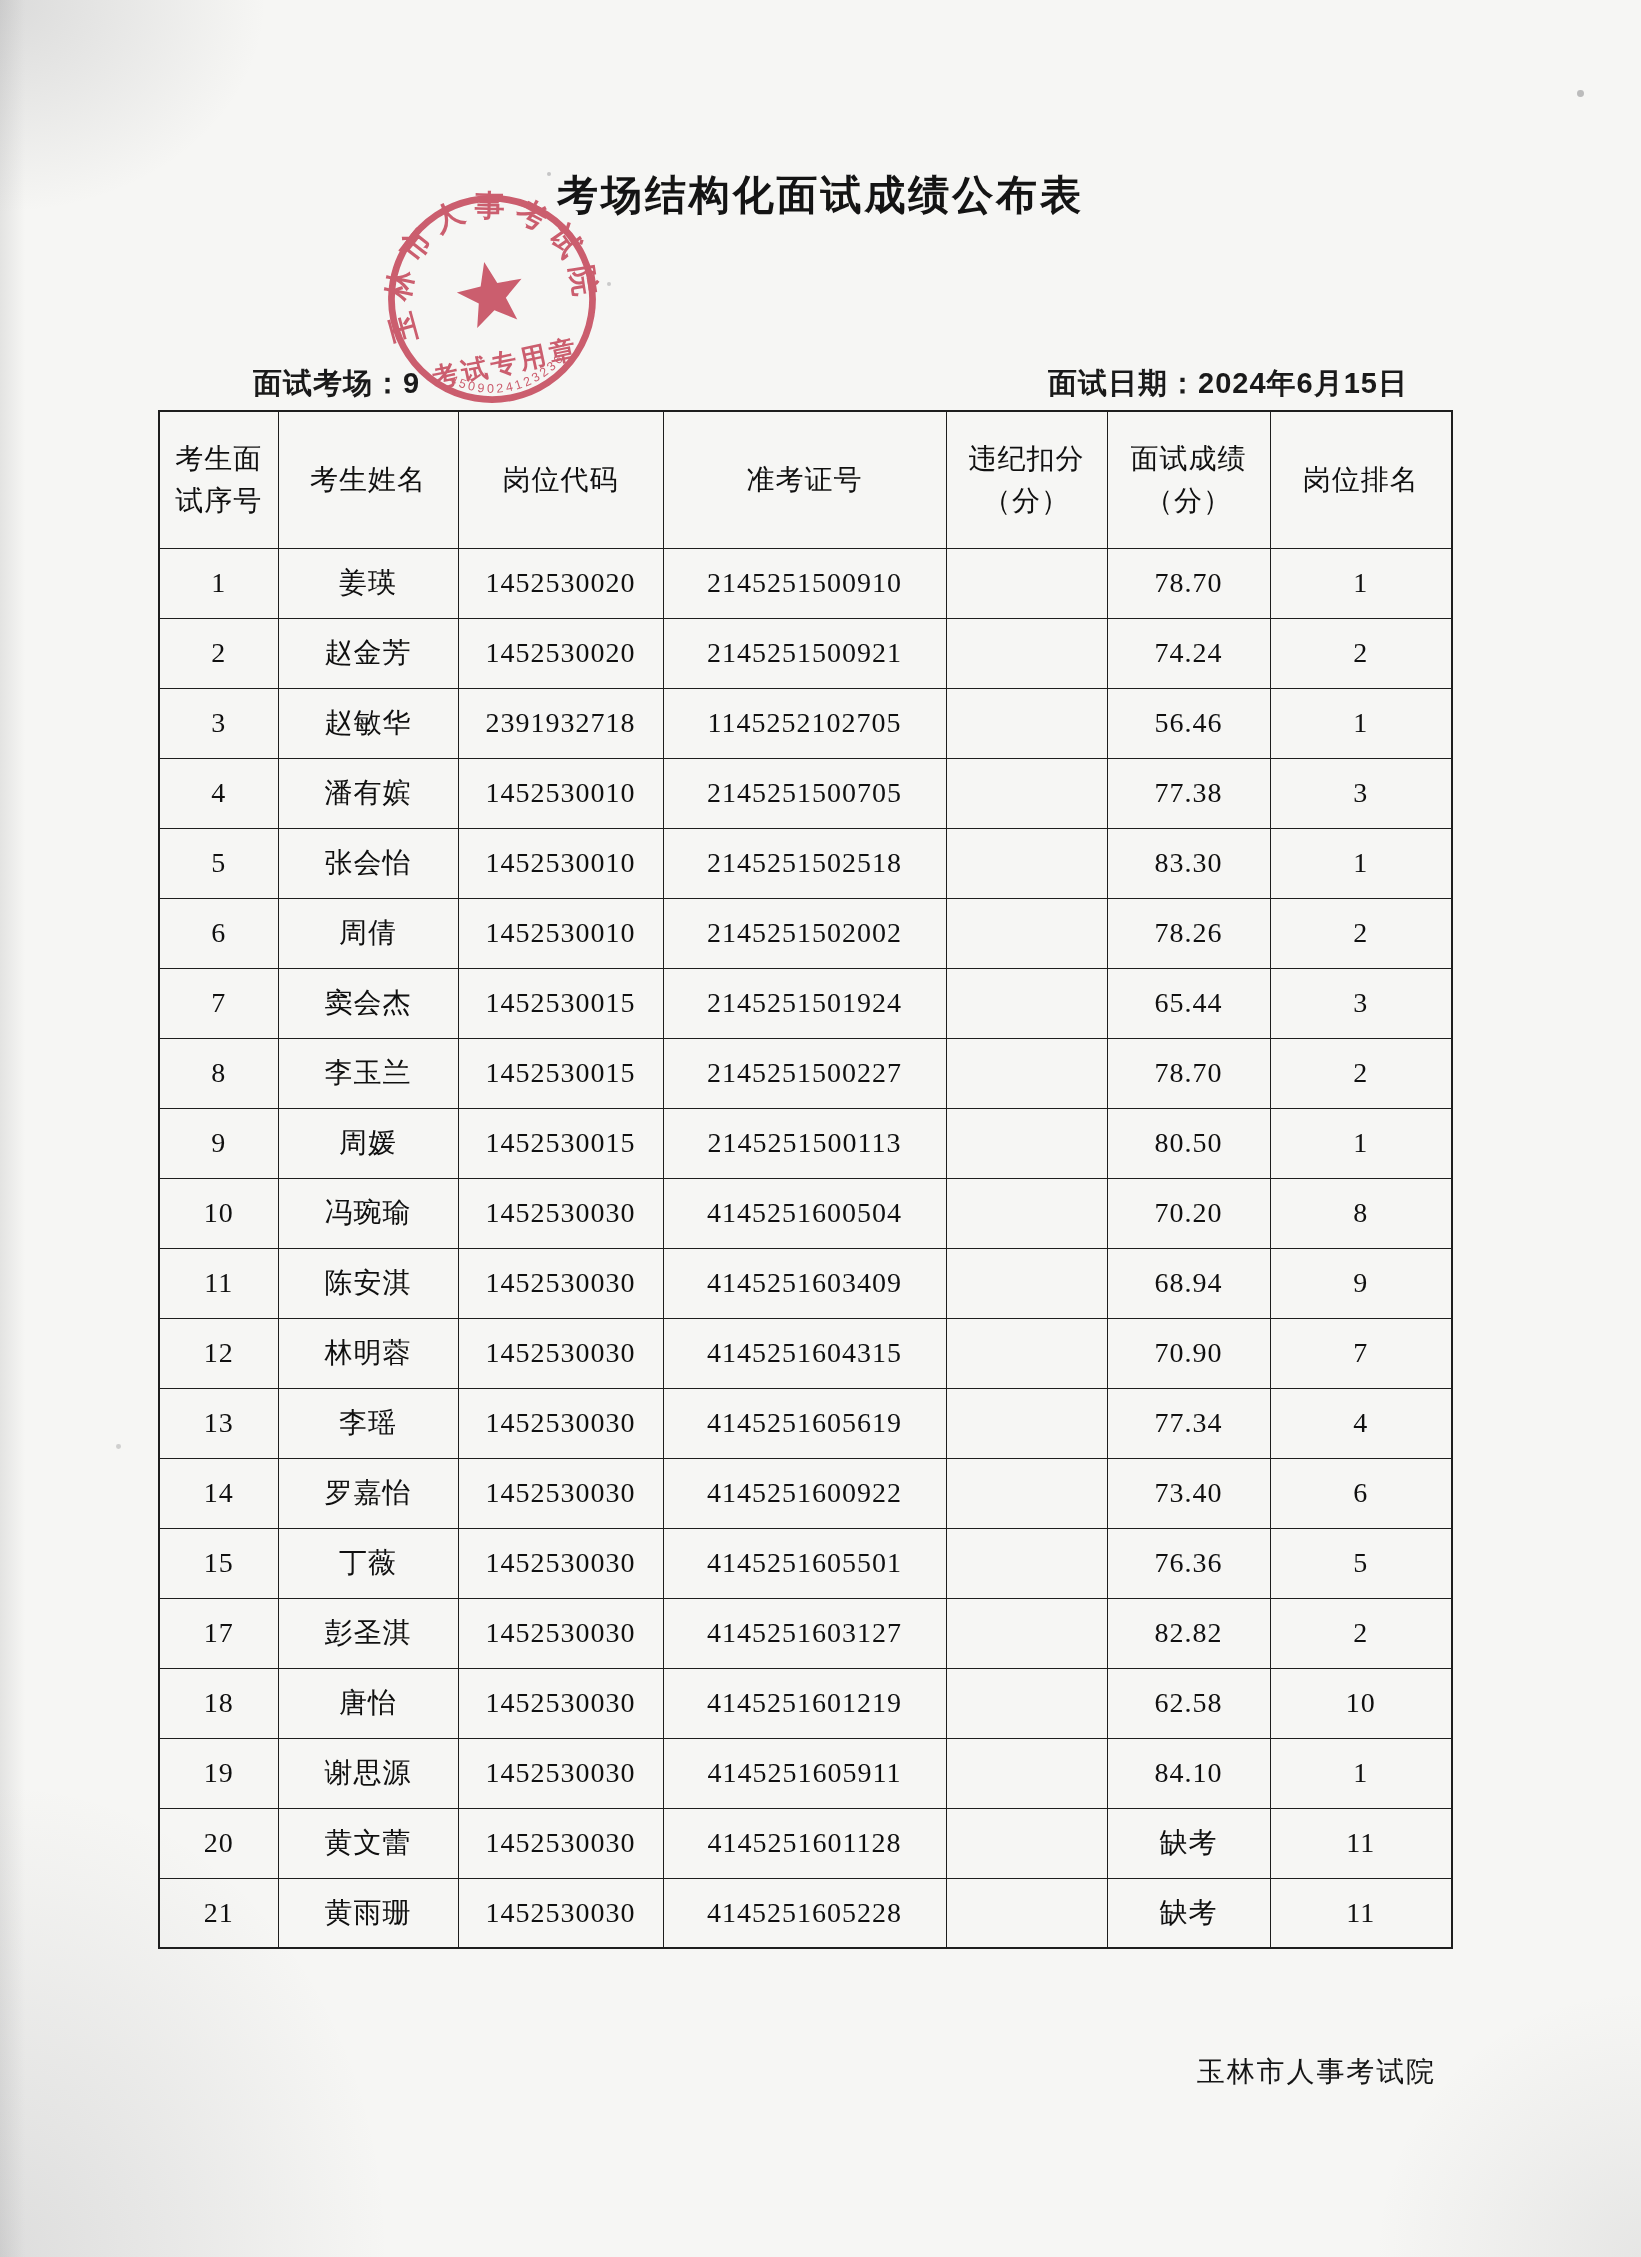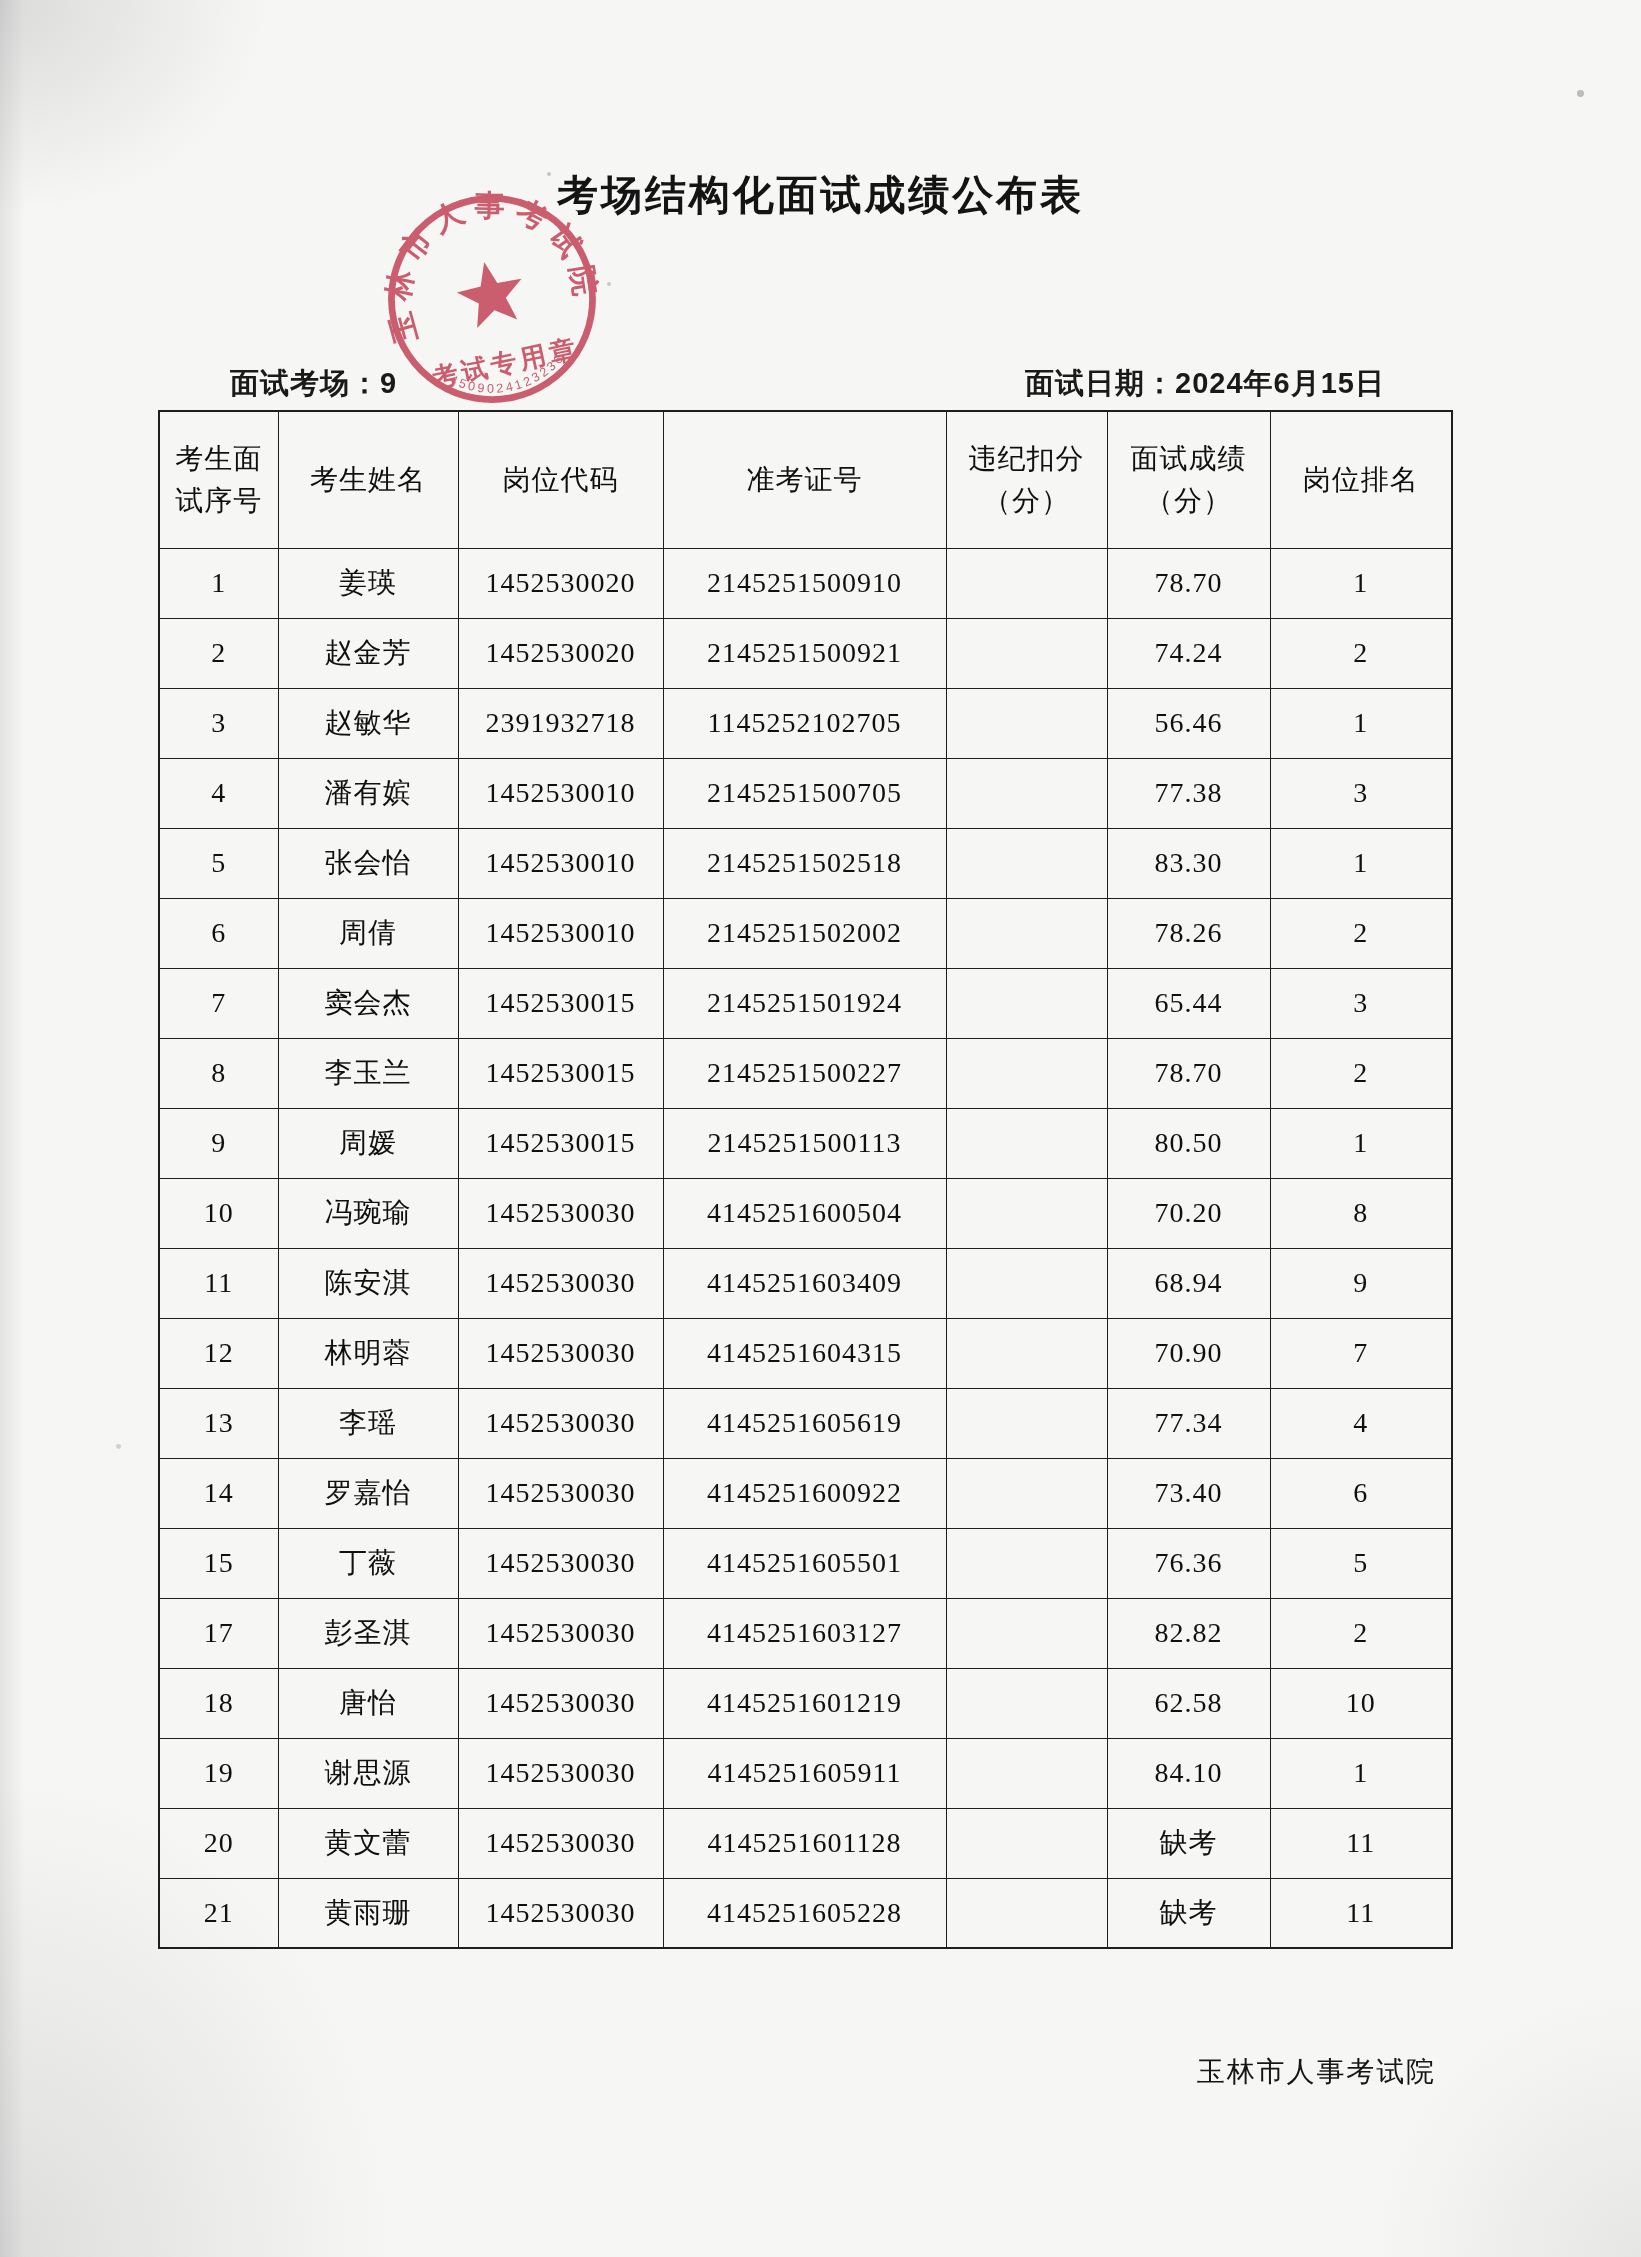--- a/index.html
+++ b/index.html
@@ -25,21 +25,21 @@
   .speck.s4{left:116px;top:1444px;width:4.8px;height:4.8px;opacity:.4;}
 
   .doc-title{
     position:absolute;top:131px;left:0;width:100%;text-align:center;
     font-family:"Liberation Sans","DejaVu Sans",sans-serif;
     font-weight:700;font-size:41px;letter-spacing:2.9px;color:#141414;margin-top:37px;
   }
   .meta{
     position:absolute;top:364px;
     font-family:"Liberation Sans","DejaVu Sans",sans-serif;
-    font-weight:700;font-size:29px;color:#1a1a1a;letter-spacing:1px;
+    font-weight:700;font-size:29px;color:#1a1a1a;letter-spacing:1px;margin-left:23px;
   }
   .meta.room{left:230px;}
   .meta.date{left:1025px;}
 
   table.score-table{
     position:absolute;left:158px;top:410px;width:1292px;
     border-collapse:collapse;table-layout:fixed;
     border:2.9px solid #1e1e1e;
   }
   .score-table th,.score-table td{

